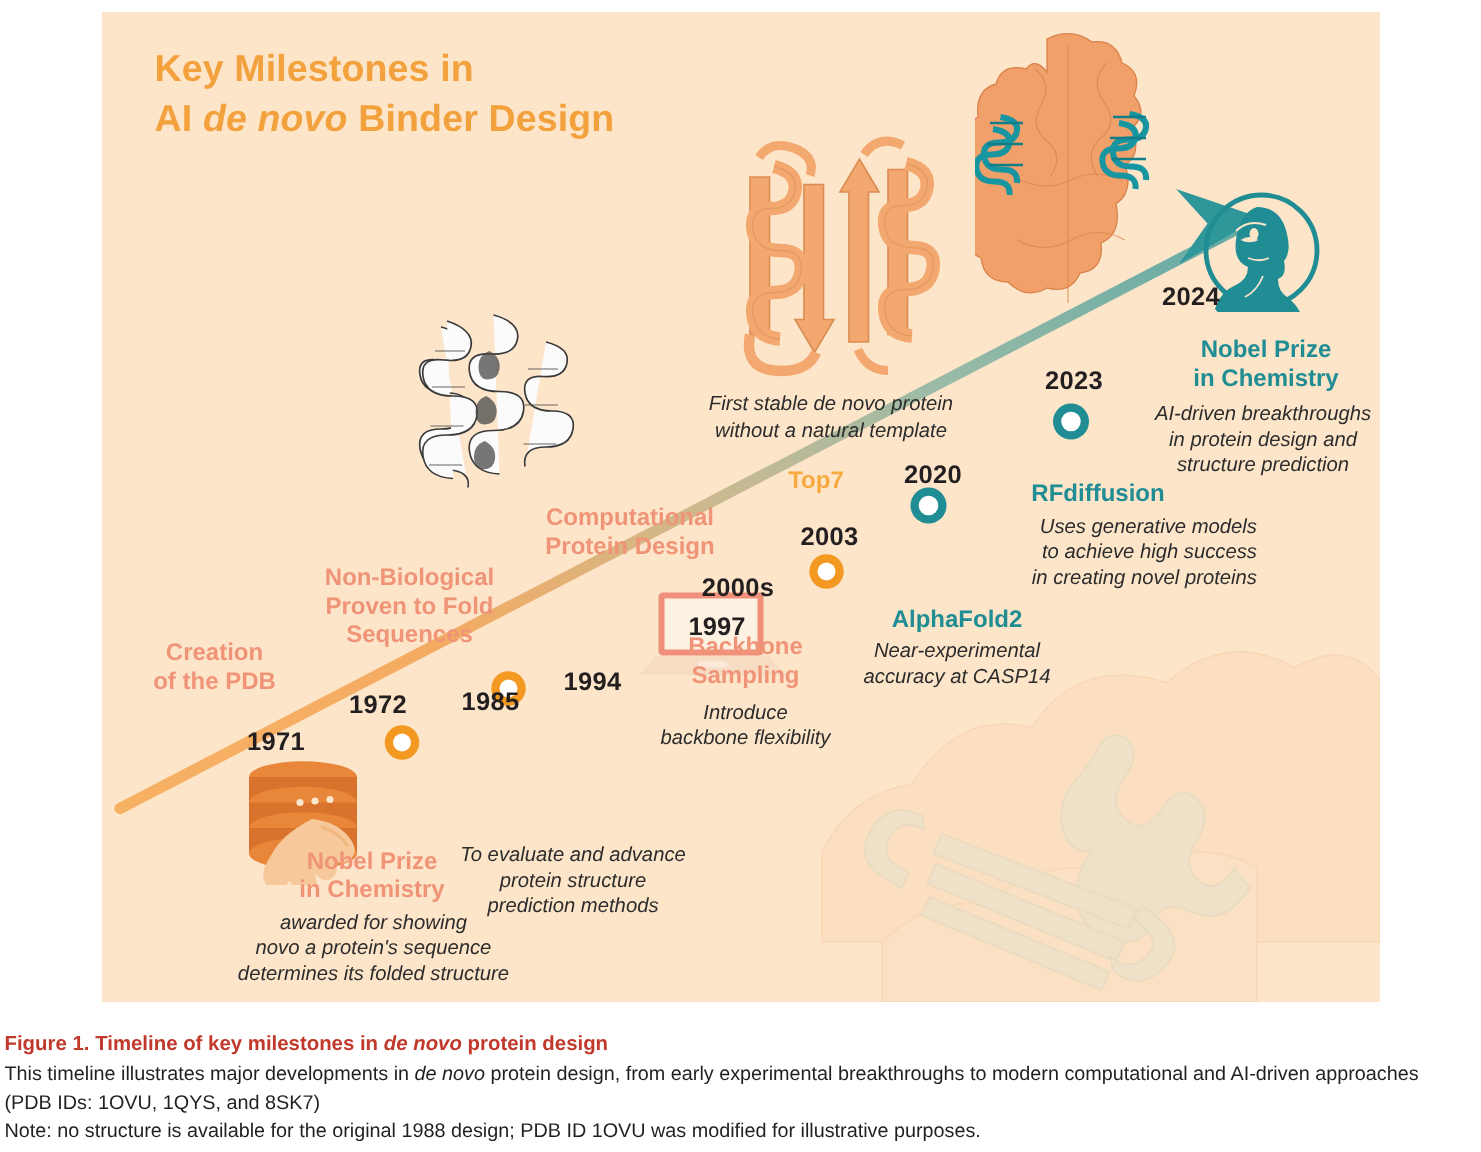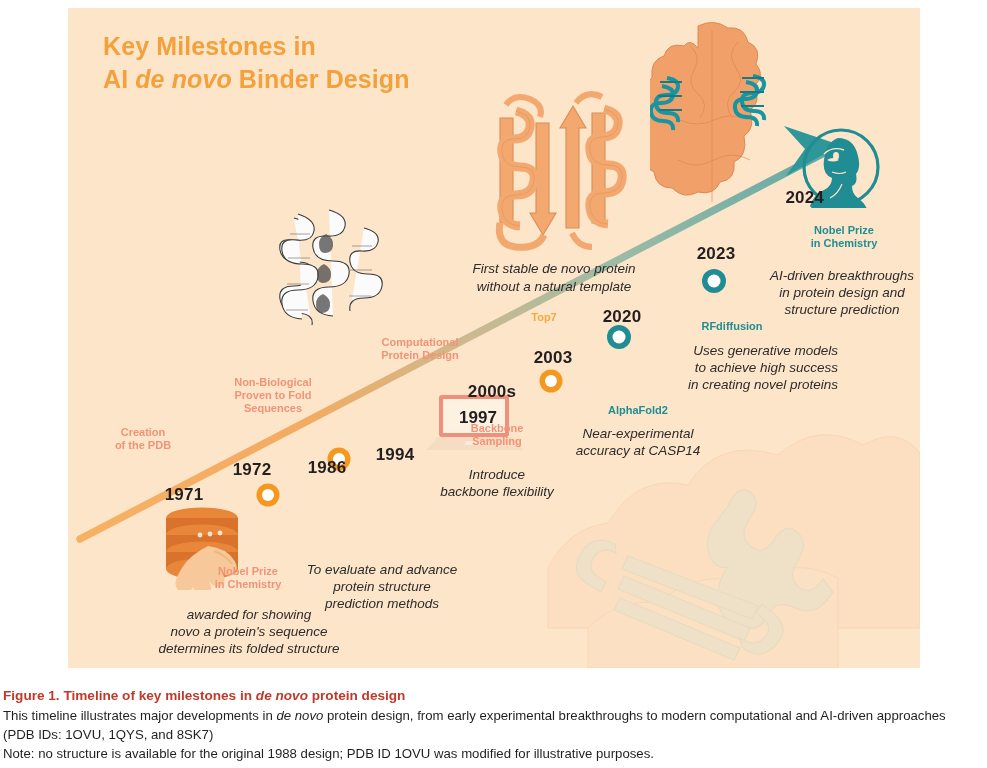--- a/index.html
+++ b/index.html
@@ -23,21 +23,21 @@
 
   
   .layer{position:absolute;left:0;top:0;width:852px;height:660px;}
 
   
   .lbl{position:absolute;text-align:center;line-height:1.18;}
   .year{
     position:absolute;color:#231f20;font-size:17px;font-weight:bold;
     text-align:center;letter-spacing:.2px;
   }
-  .head{font-size:11px;font-weight:bold;line-height:1.2;}
+  .head{font-size:16px;font-weight:bold;line-height:1.2;}
   .head.salmon{color:#f09478;}
   .head.orange{color:#f5a93f;}
   .head.teal{color:#1f8d93;}
   .desc{font-size:13.5px;font-style:italic;color:#2c2c2c;line-height:1.25;}
   .note-it{font-size:13.5px;font-style:italic;color:#2c2c2c;line-height:1.3;text-align:center;}
 
   
   #laptop{position:absolute;left:358px;top:387px;width:98px;height:58px;}
   #laptop .screen{
     position:absolute;left:13px;top:0;width:70px;height:42px;
@@ -235,27 +235,27 @@
     <div id="laptop">
       <div class="screen">
         <div class="scr-year">1997</div>
       </div>
       <div class="base"></div>
       <div class="notch"></div>
     </div>
 
     <div class="year" style="left:86px;top:477px;width:60px;">1971</div>
     <div class="year" style="left:154px;top:452px;width:60px;">1972</div>
-    <div class="year" style="left:229px;top:450px;width:60px;">1986</div>
+    <div class="year" style="left:229px;top:450px;width:60px;">1985</div>
     <div class="year" style="left:297px;top:437px;width:60px;">1994</div>
     <div class="year" style="left:391px;top:374px;width:66px;">2000s</div>
     <div class="year" style="left:455px;top:340px;width:60px;">2003</div>
     <div class="year" style="left:524px;top:299px;width:60px;">2020</div>
     <div class="year" style="left:618px;top:236px;width:60px;">2023</div>
-    <div class="year" style="left:696px;top:180px;width:60px;text-align:right;">2024</div>
+    <div class="year" style="left:696px;top:180px;width:60px;">2024</div>
 
     <div class="lbl" style="left:10px;top:418px;width:130px;">
       <div class="head salmon">Creation</div>
       <div class="head salmon">of the PDB</div>
     </div>
 
     <div class="lbl" style="left:90px;top:557px;width:180px;">
       <div class="head salmon">Nobel Prize</div>
       <div class="head salmon">in Chemistry</div>
     </div>

